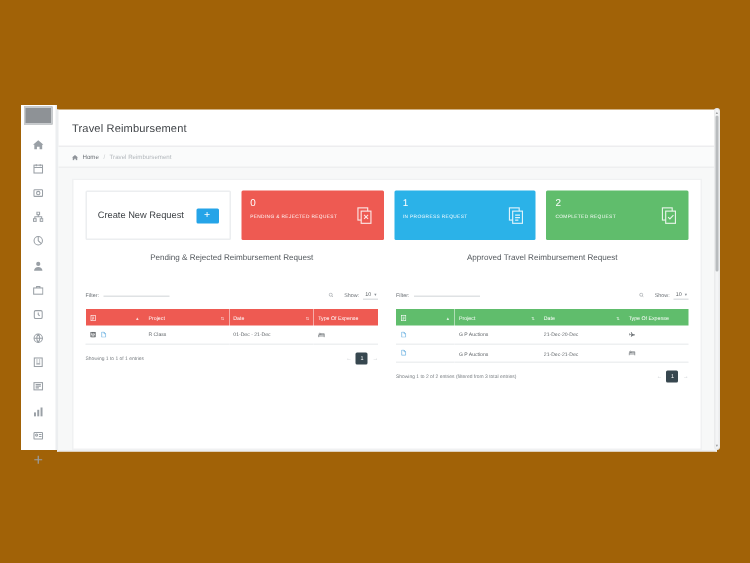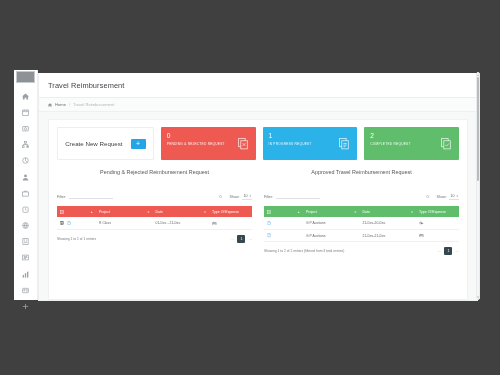--- a/index.html
+++ b/index.html
@@ -7,21 +7,21 @@
     width: 500px; height: 375px;
     background: #ffffff;
     font-family: "Liberation Sans", sans-serif;
     overflow: hidden;
   }
 
   #app {
     position: absolute;
     left: 0; top: 0;
     width: 500px; height: 375px;
-    background: #404040;
+    background: #a16207;
   }
 
   
   .sidebar {
     position: absolute;
     left: 14px; top: 70px;
     width: 24px; height: 230px;
     background: #ffffff;
     border-right: 1px solid #eceef0;
     display: flex;

